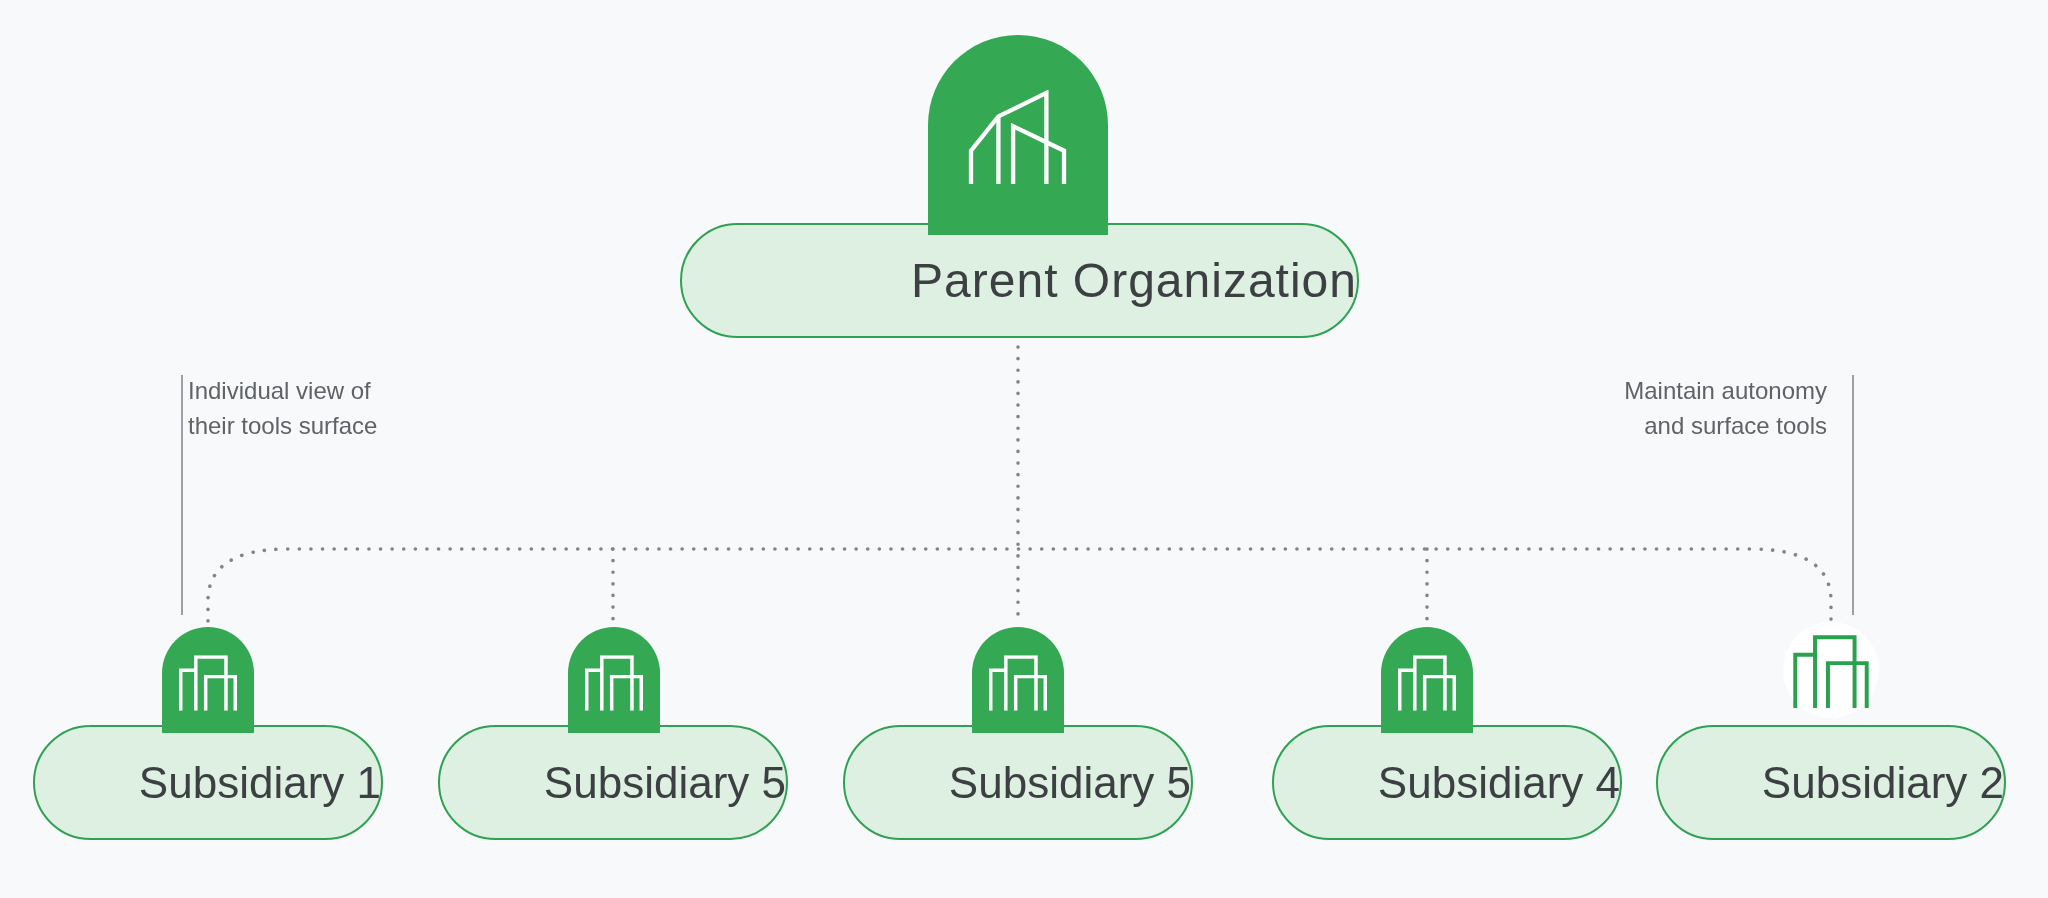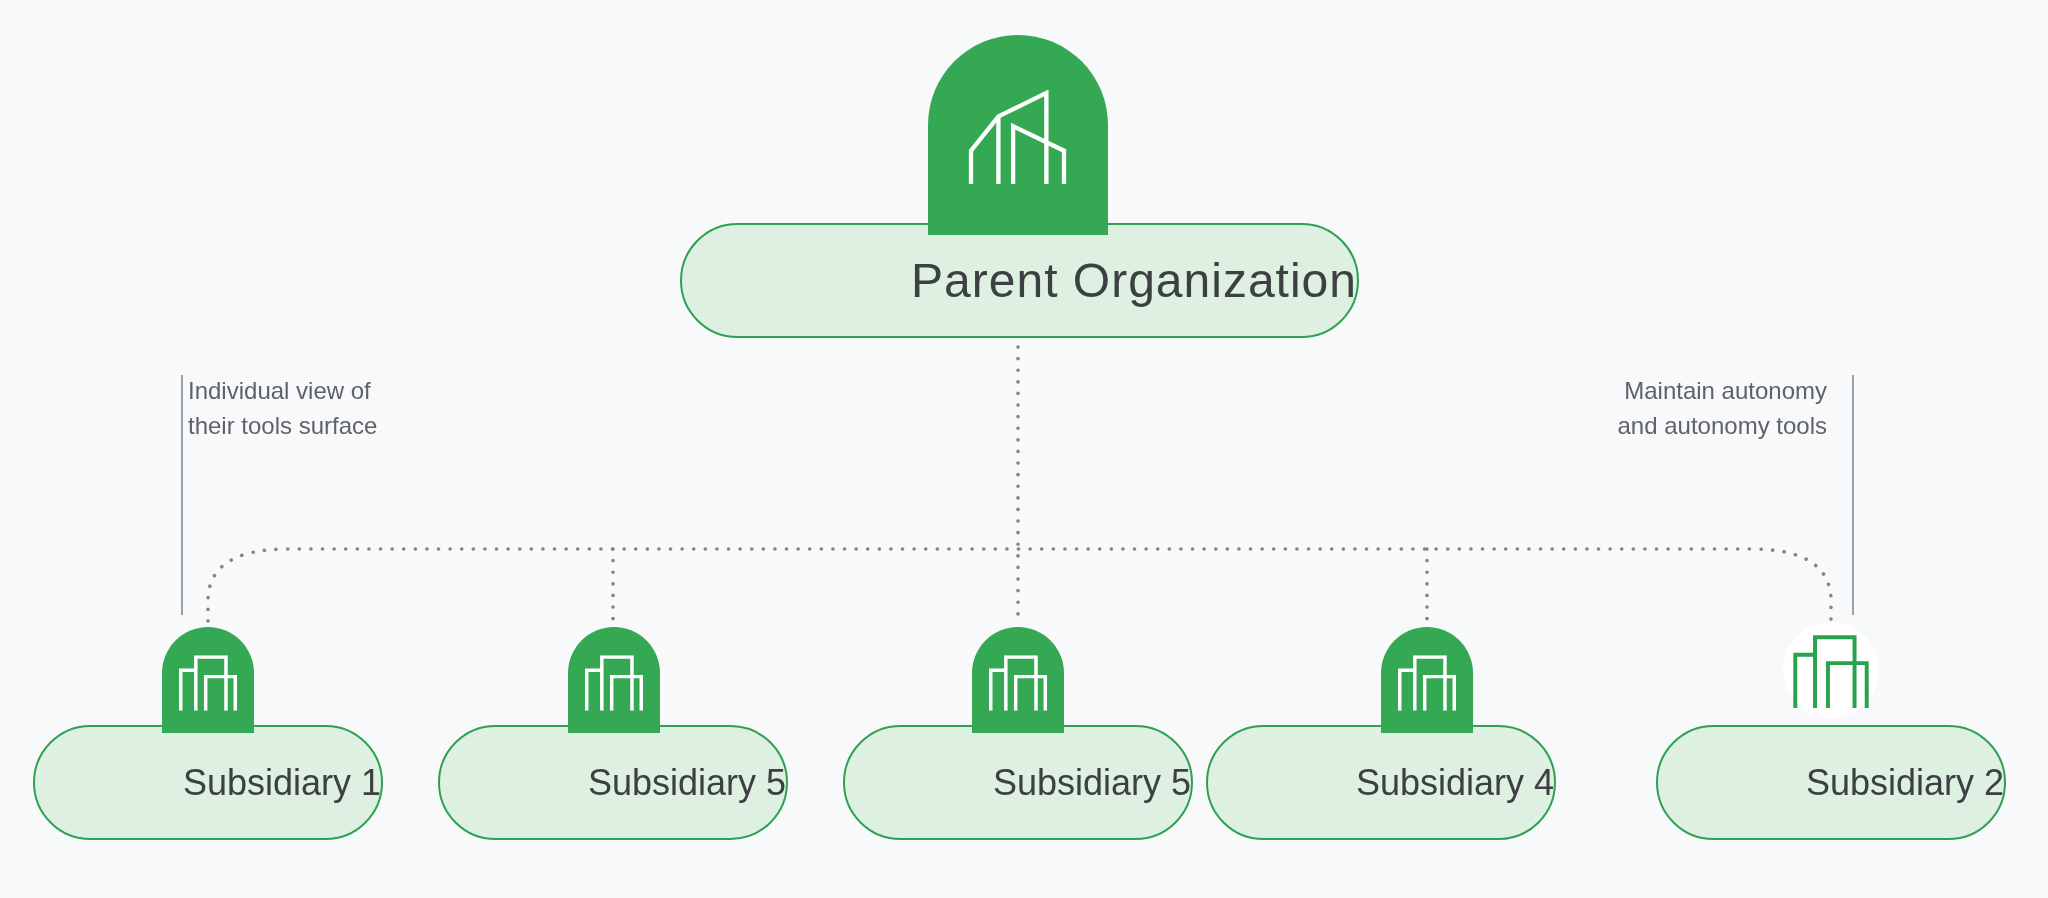--- a/index.html
+++ b/index.html
@@ -34,25 +34,25 @@
     display:flex;align-items:center;justify-content:flex-end;
   }
   svg.icon{fill:none;stroke-linecap:butt;stroke-linejoin:miter;}
   
   .parent .arch{left:928px;top:35px;width:180px;height:200px;border-radius:90px 90px 0 0;}
   .parent .icon{width:102px;height:94px;margin-top:55px;stroke:var(--icon-stroke,#fff);stroke-width:4.4;}
   .parent .pill{left:680px;top:223px;width:679px;height:115px;border-radius:57.5px;font-size:48px;letter-spacing:1px;}
   
   .sub .arch{top:627px;width:92px;height:106px;border-radius:46px 46px 0 0;}
   .sub .icon{width:58px;height:56px;margin-top:28px;stroke:var(--icon-stroke,#fff);stroke-width:6;}
-  .sub .pill{top:725px;width:350px;height:115px;border-radius:57.5px;font-size:36px;}
+  .sub .pill{top:725px;width:350px;height:115px;border-radius:57.5px;font-size:44px;}
   .s1 .arch{left:162px;}  .s1 .pill{left:33px;}
   .s2 .arch{left:568px;}  .s2 .pill{left:438px;}
   .s3 .arch{left:972px;}  .s3 .pill{left:843px;}
-  .s4 .arch{left:1381px;} .s4 .pill{left:1206px;}
+  .s4 .arch{left:1381px;} .s4 .pill{left:1272px;}
   .s5 .arch{left:1783px;top:622px;width:96px;height:96px;border-radius:50%;background:#ffffff;}
   .s5 .pill{left:1656px;}
   .s5 .icon{width:76px;height:73px;margin-top:13px;stroke:var(--green-outline,#28a24c);stroke-width:5.2;}
   .defs{position:absolute;width:0;height:0;overflow:hidden;}
 </style>
 </head>
 <body>
 
 <div class="stage">
 
@@ -78,21 +78,21 @@
 
   <div class="ann-line left"></div>
   <div class="ann-line right"></div>
 
   <div class="annotation left">
     <div>Individual view of</div>
     <div>their tools surface</div>
   </div>
   <div class="annotation right">
     <div>Maintain autonomy</div>
-    <div>and autonomy tools</div>
+    <div>and surface tools</div>
   </div>
 
   <div class="parent">
     <div class="arch">
       <svg class="icon" viewBox="0 0 104 96">
           <use href="#icon-skyline"></use>
         </svg>
     </div>
     <div class="pill">
       <span>Parent Organization</span>

